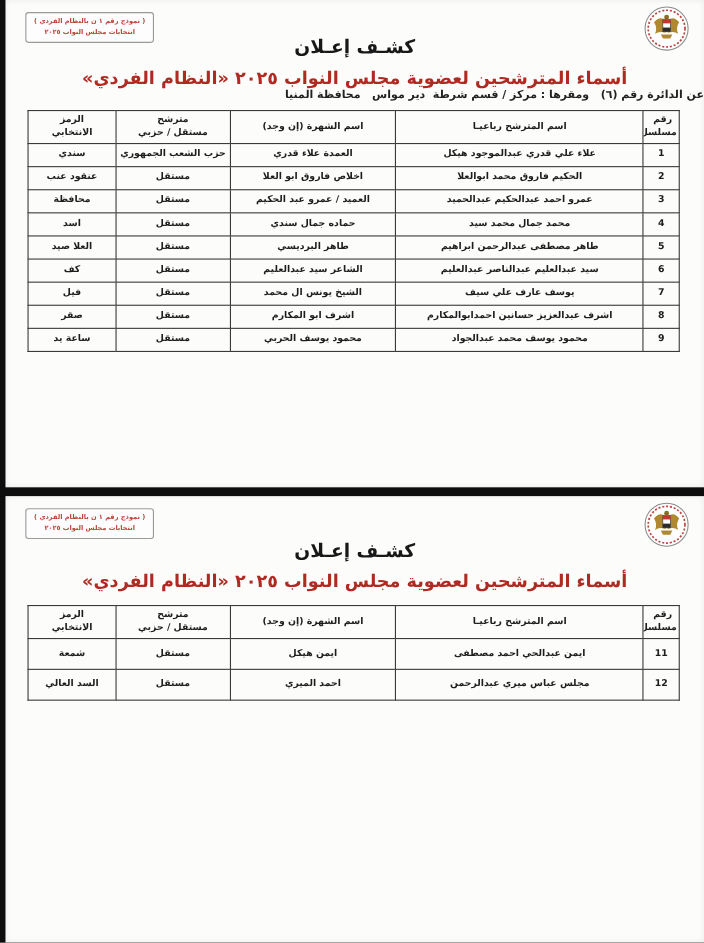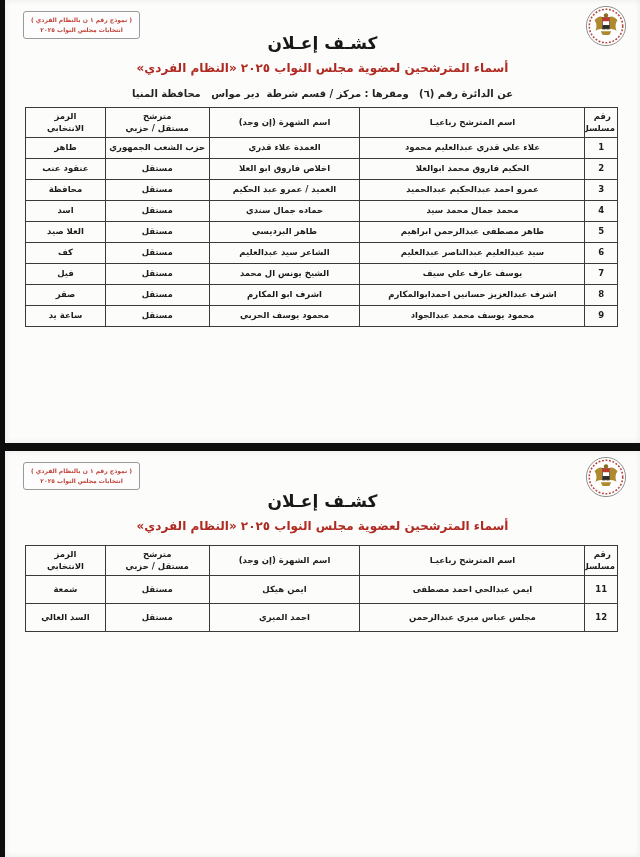--- a/index.html
+++ b/index.html
@@ -31,24 +31,24 @@
     position:absolute; right:13px; top:5px;
     width:42px; height:42px;
   }
   .doc-title {
     text-align:center; padding-top:33px;
     font-size:17px; font-weight:bold; color:#181818;
   }
   .page-2 .doc-title { padding-top:40px; }
   .doc-subtitle {
     text-align:center; margin-top:8px;
-    font-size:12px; font-weight:bold; color:#b02a22;
+    font-size:16px; font-weight:bold; color:#b02a22;
   }
   .doc-district {
-    text-align:center; margin-top:13px;
+    margin-top:1px;
     font-size:10px; font-weight:bold; color:#222;
     white-space:pre;
   }
   .tbl-wrap { margin:8px 22px 0 20px; }
   table {
     width:100%; border-collapse:collapse; direction:rtl;
     table-layout:fixed;
   }
   th, td {
     border:1px solid #3a3a3a;
@@ -109,24 +109,24 @@
             <th>اسم الشهرة (إن وجد)</th>
             <th>مترشح
 مستقل / حزبي</th>
             <th>الرمز
 الانتخابي</th>
           </tr>
         </thead>
       <tbody>
           <tr>
             <td>1</td>
-            <td>علاء علي قدري عبدالعليم محمود</td>
+            <td>علاء علي قدري عبدالموجود هيكل</td>
             <td>العمدة علاء قدري</td>
             <td>حزب الشعب الجمهوري</td>
-            <td>طاهر</td>
+            <td>سندي</td>
           </tr>
           <tr>
             <td>2</td>
             <td>الحكيم فاروق محمد ابوالعلا</td>
             <td>اخلاص فاروق ابو العلا</td>
             <td>مستقل</td>
             <td>عنقود عنب</td>
           </tr>
           <tr>
             <td>3</td>

